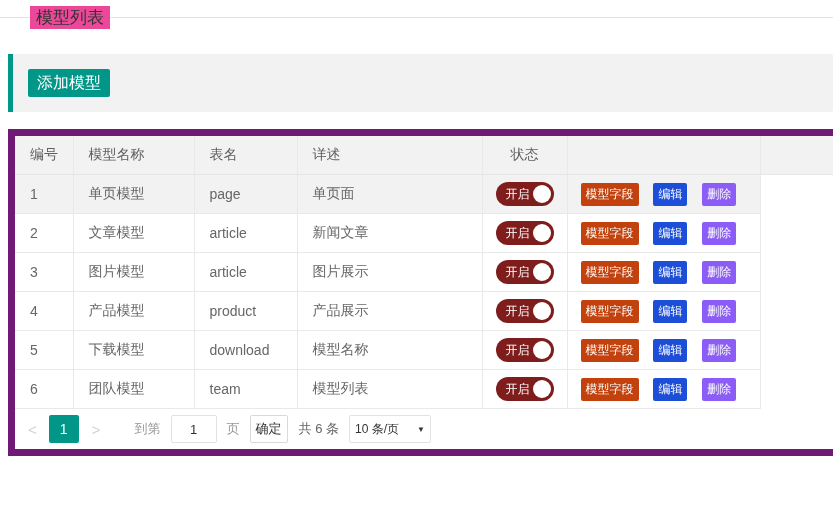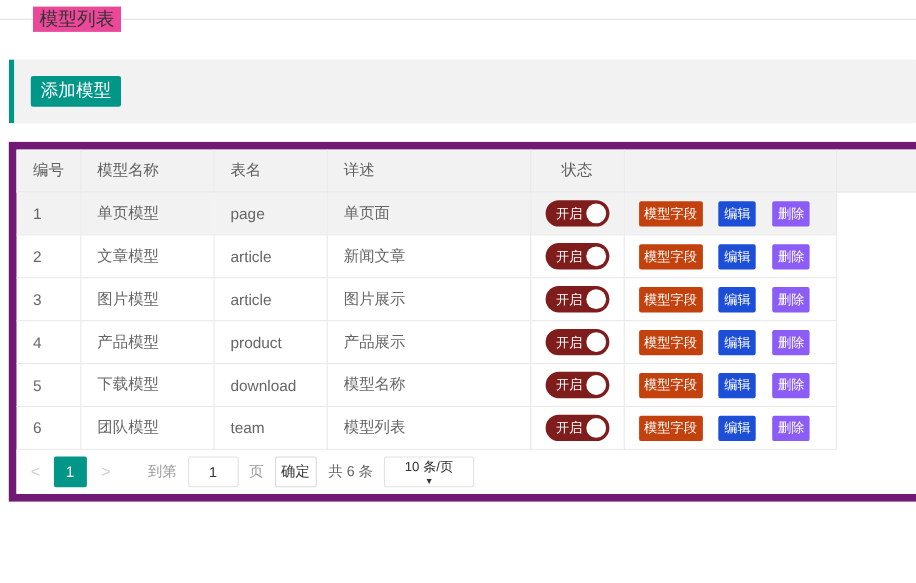--- a/index.html
+++ b/index.html
@@ -78,21 +78,21 @@
   }
   .pg-unit{margin-left:10px;}
   .pg-confirm{
     margin-left:10px;height:28px;padding:0 5px;background:#fff;border:1px solid #d9d9d9;
     border-radius:2px;font-size:13px;color:#333;cursor:pointer;font-family:inherit;
   }
   .pg-total{margin-left:11px;color:#666;}
   .pg-select{
     margin-left:10px;width:70px;height:26px;border:1px solid #e2e2e2;border-radius:2px;
     display:flex;align-items:center;justify-content:space-between;padding:0 5px;
-    color:#333;font-size:12px;background:#fff;cursor:pointer;flex-direction:column;
+    color:#333;font-size:12px;background:#fff;cursor:pointer;
   }
   .caret{font-size:8px;color:#333;}
 </style>
 </head>
 <body>
 
 <div class="field">
   <div class="legend">模型列表</div>
 </div>
 

